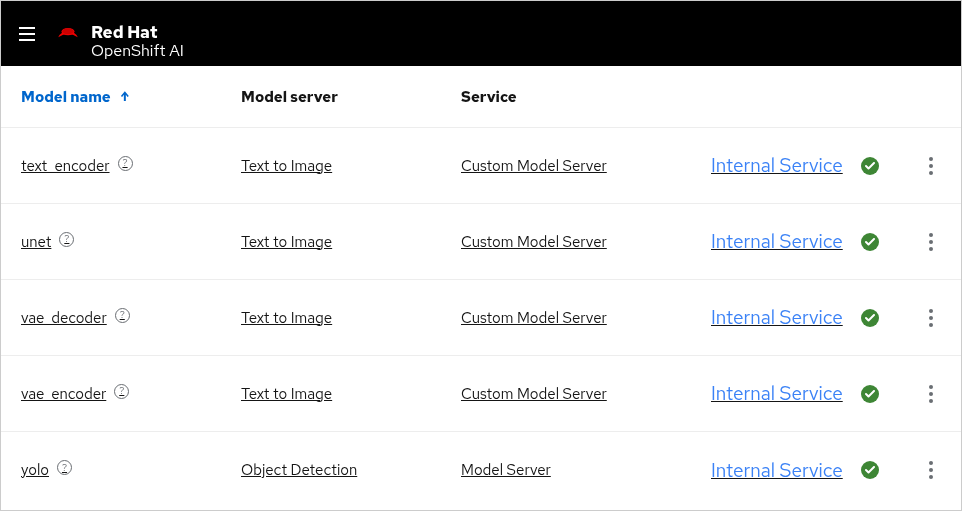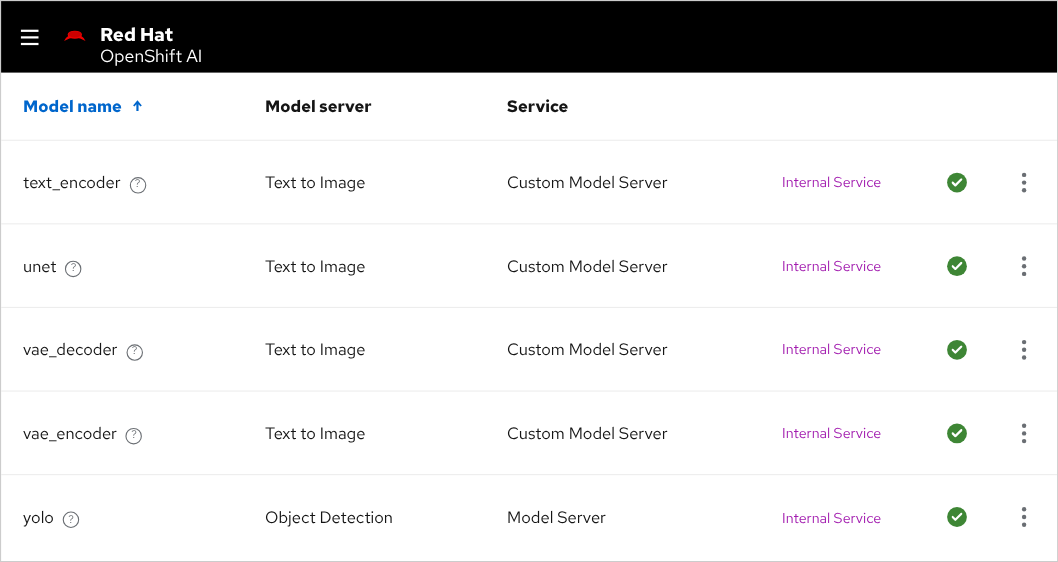--- a/index.html
+++ b/index.html
@@ -69,37 +69,38 @@
     .sort-neutral svg { display: block; }
 
     .trow {
       height: 76px;
       border-bottom: 1px solid #ededed;
     }
     .td {
       font-size: 15px;
       color: #151515;
       display: flex;
-      align-items: flex-end;
+      align-items: flex-start;
       gap: 8px;
+      text-decoration: underline;
     }
     .help-icon {
       width: 15px;
       height: 15px;
       border: 1.3px solid #6a6e73;
       border-radius: 50%;
       display: inline-flex;
       align-items: center;
       justify-content: center;
       font-size: 10px;
       color: #6a6e73;
       line-height: 1;
       cursor: pointer;
     }
-    .link { color: #a21caf; cursor: pointer; font-size: 13px; }
+    .link { color: #3b82f6; cursor: pointer; font-size: 19px; }
     .status-ok {
       width: 18px;
       height: 18px;
       border-radius: 50%;
       background: #3e8635;
       display: inline-flex;
       align-items: center;
       justify-content: center;
     }
     .status-ok svg { display: block; }

